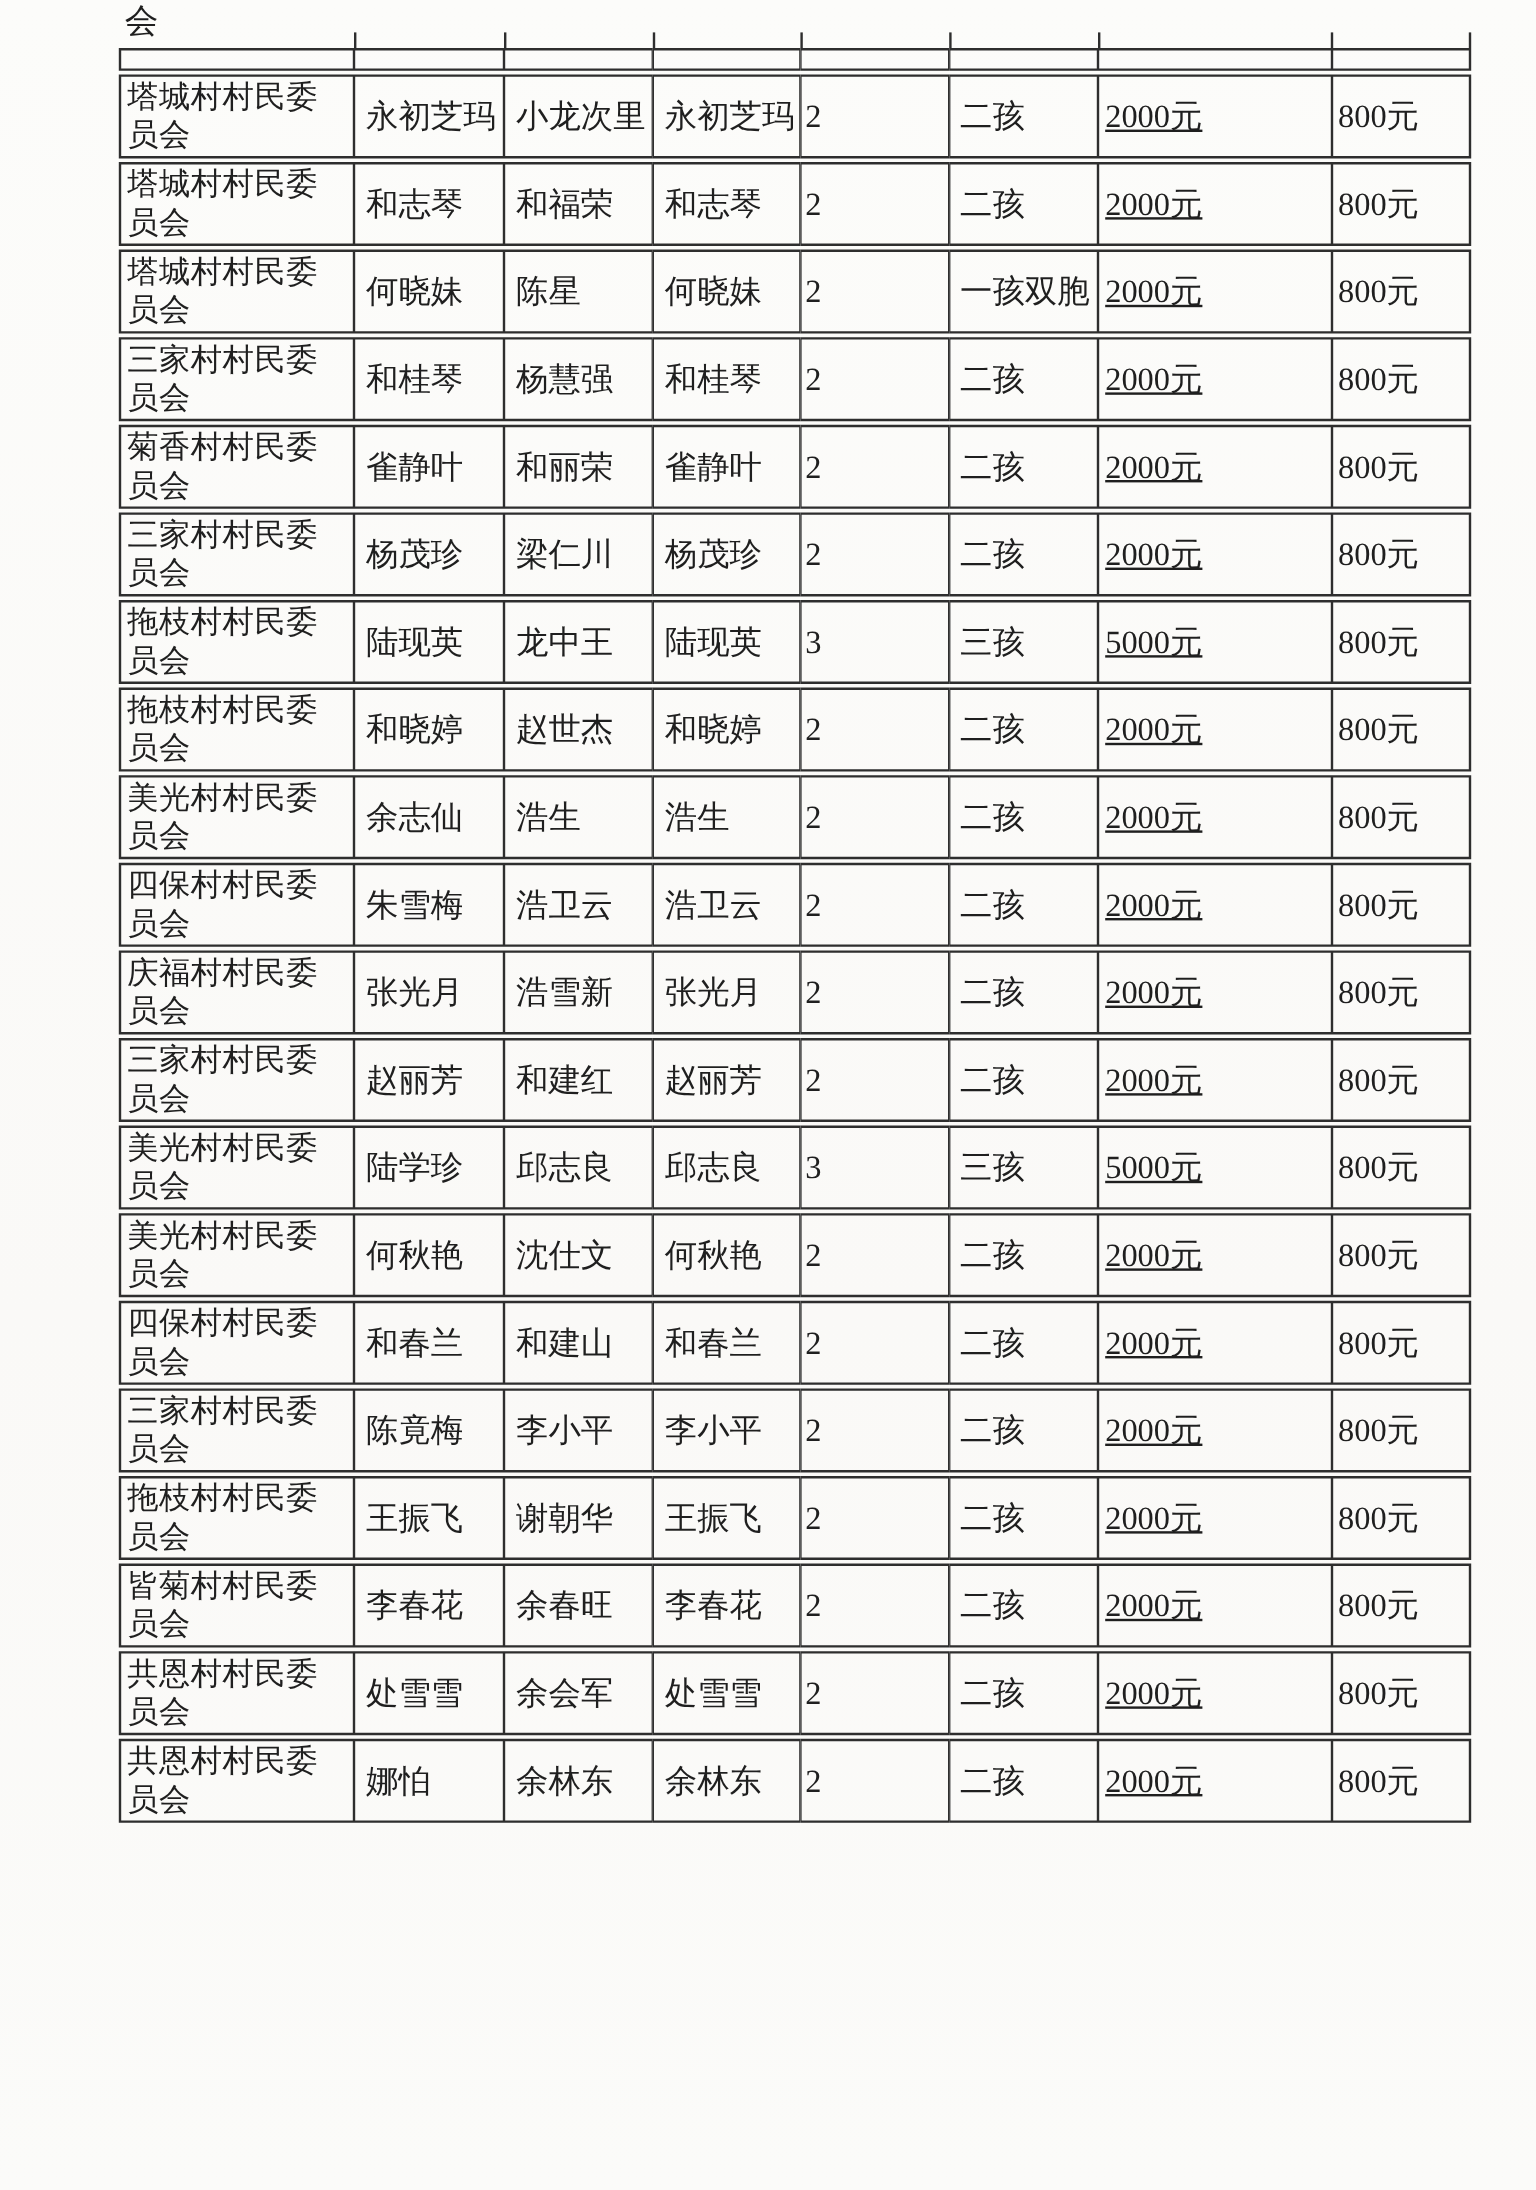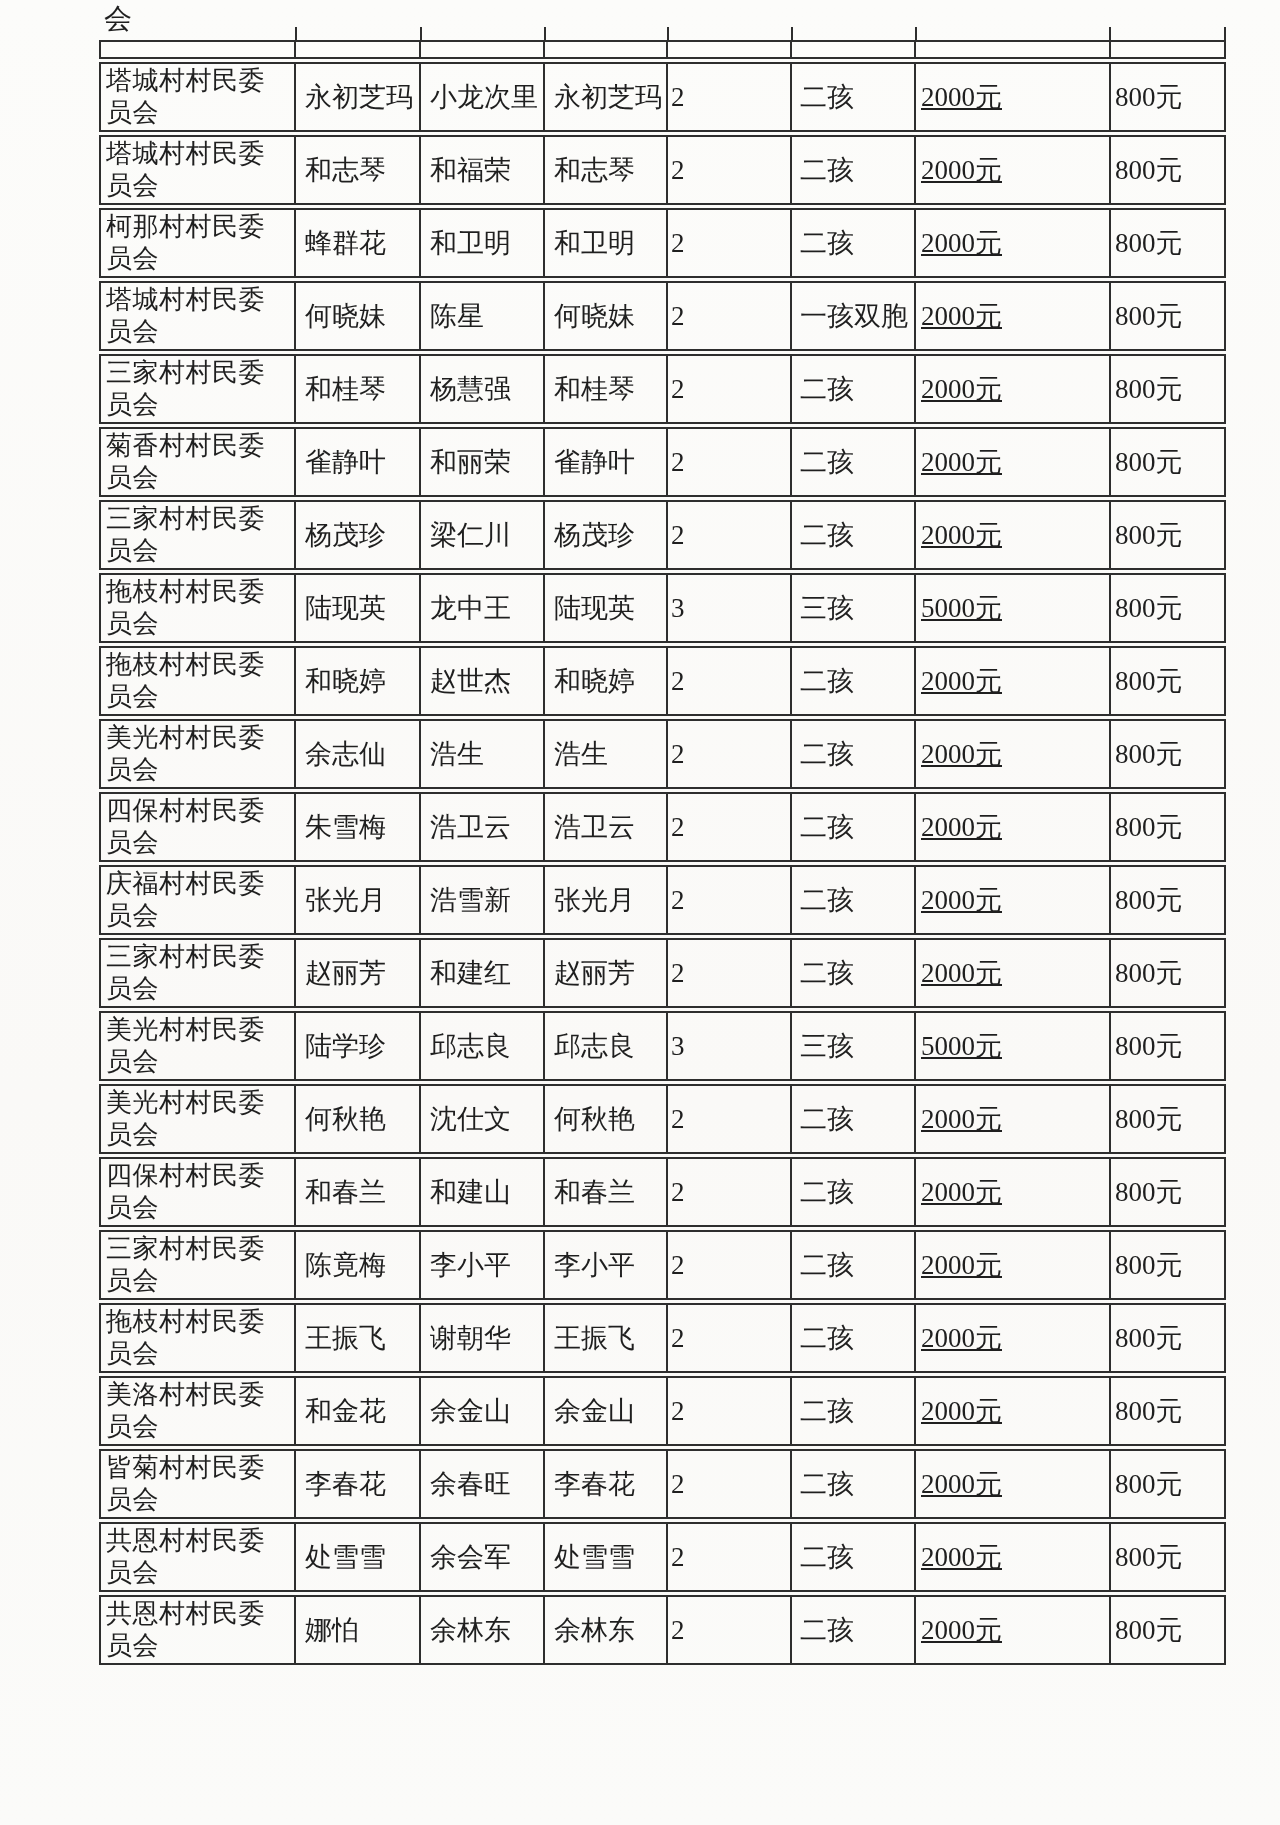--- a/index.html
+++ b/index.html
@@ -95,30 +95,20 @@
       <td class="c1">塔城村村民委员会</td>
       <td class="c2">和志琴</td>
       <td class="c3">和福荣</td>
       <td class="c4">和志琴</td>
       <td class="c5">2</td>
       <td class="c6">二孩</td>
       <td class="c7">2000元</td>
       <td class="c8">800元</td>
     </tr>
         <tr>
-      <td class="c1">柯那村村民委员会</td>
-      <td class="c2">蜂群花</td>
-      <td class="c3">和卫明</td>
-      <td class="c4">和卫明</td>
-      <td class="c5">2</td>
-      <td class="c6">二孩</td>
-      <td class="c7">2000元</td>
-      <td class="c8">800元</td>
-    </tr>
-        <tr>
       <td class="c1">塔城村村民委员会</td>
       <td class="c2">何晓妹</td>
       <td class="c3">陈星</td>
       <td class="c4">何晓妹</td>
       <td class="c5">2</td>
       <td class="c6">一孩双胞</td>
       <td class="c7">2000元</td>
       <td class="c8">800元</td>
     </tr>
         <tr>
@@ -255,30 +245,20 @@
       <td class="c1">拖枝村村民委员会</td>
       <td class="c2">王振飞</td>
       <td class="c3">谢朝华</td>
       <td class="c4">王振飞</td>
       <td class="c5">2</td>
       <td class="c6">二孩</td>
       <td class="c7">2000元</td>
       <td class="c8">800元</td>
     </tr>
         <tr>
-      <td class="c1">美洛村村民委员会</td>
-      <td class="c2">和金花</td>
-      <td class="c3">余金山</td>
-      <td class="c4">余金山</td>
-      <td class="c5">2</td>
-      <td class="c6">二孩</td>
-      <td class="c7">2000元</td>
-      <td class="c8">800元</td>
-    </tr>
-        <tr>
       <td class="c1">皆菊村村民委员会</td>
       <td class="c2">李春花</td>
       <td class="c3">余春旺</td>
       <td class="c4">李春花</td>
       <td class="c5">2</td>
       <td class="c6">二孩</td>
       <td class="c7">2000元</td>
       <td class="c8">800元</td>
     </tr>
         <tr>

